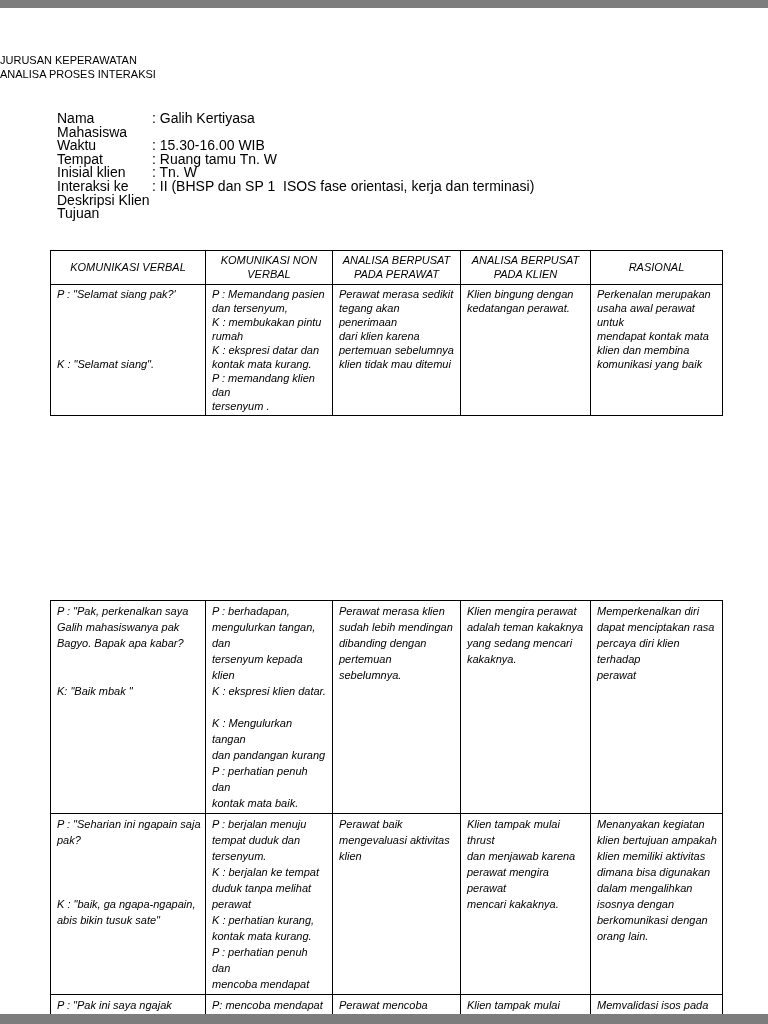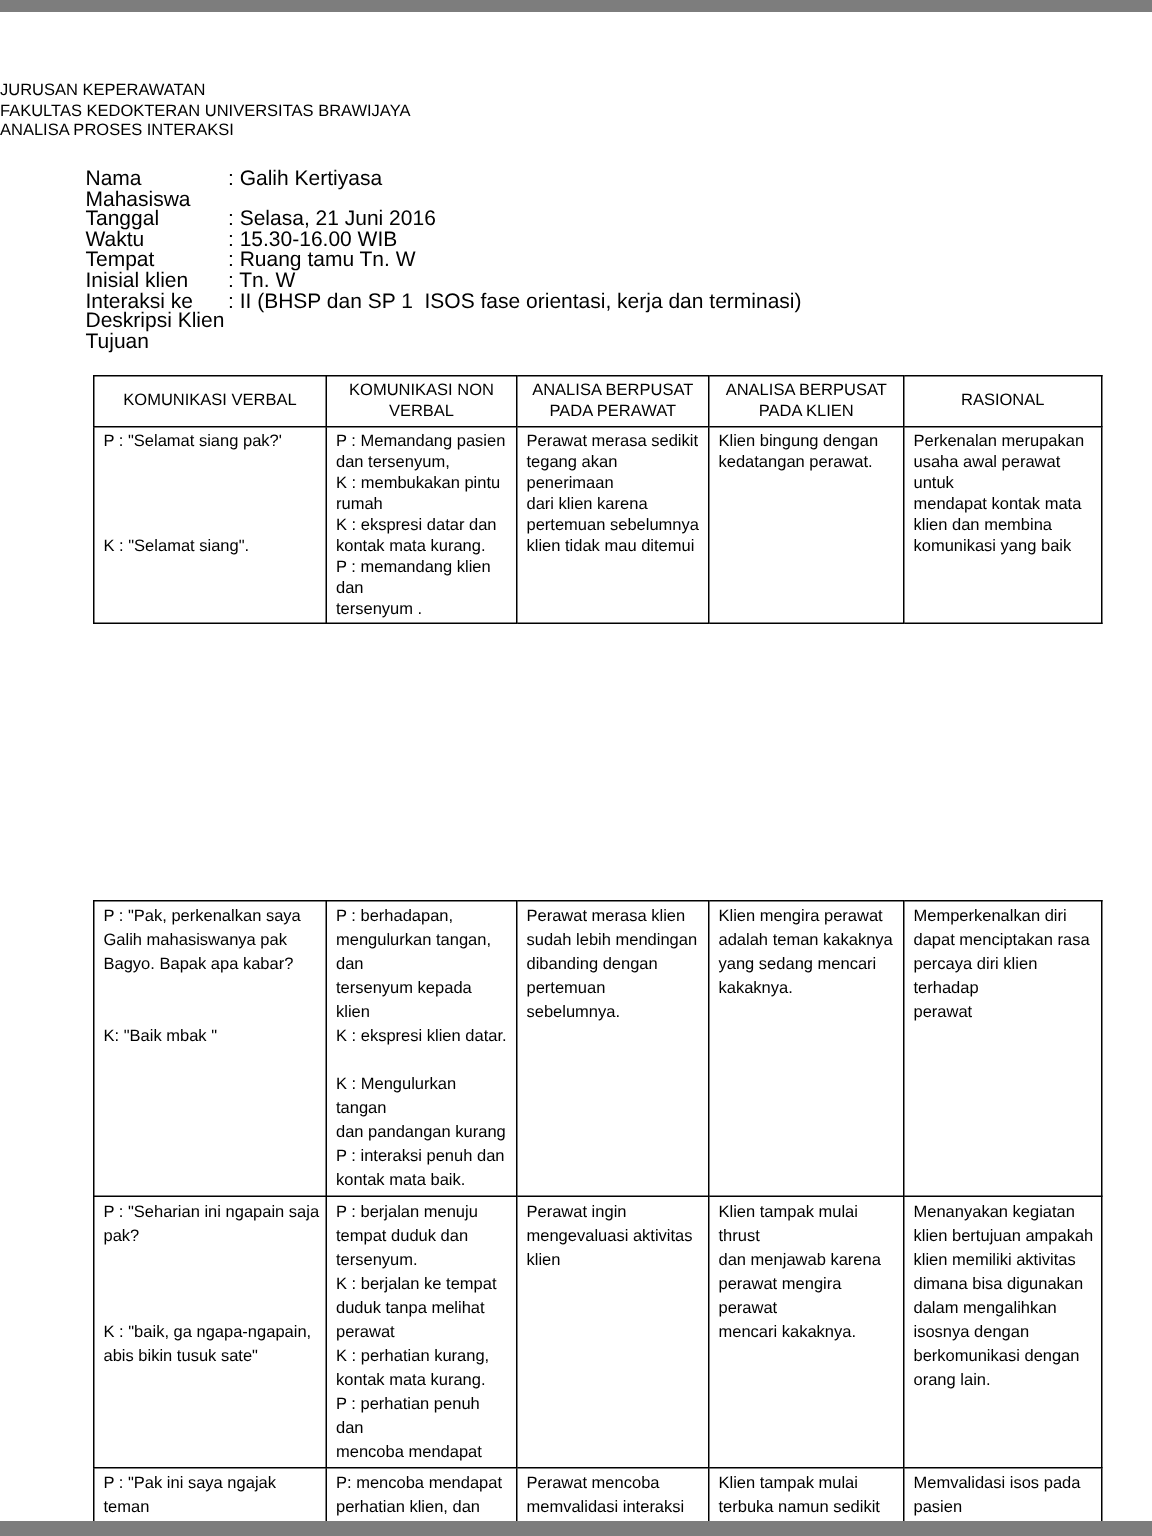--- a/index.html
+++ b/index.html
@@ -40,24 +40,25 @@
     right: 40px;
     font-size: 14px;
     line-height: 13.6px;
   }
   .meta-row { display: flex; }
   .meta-label { flex: 0 0 95px; }
   .meta-value { white-space: pre-wrap; text-align: center; }
 
   table.apt {
     position: absolute;
-    left: 62px;
+    left: 50px;
     width: 672px;
     border-collapse: collapse;
     table-layout: fixed;
+    font-style: italic;
   }
   table.apt th, table.apt td {
     border: 1px solid #000;
     font-size: 11px;
     font-weight: normal;
   }
   table.apt th {
     text-align: center;
     vertical-align: middle;
     height: 24px;
@@ -76,32 +77,27 @@
   .t2 td { line-height: 16px; }
 </style>
 </head>
 <body>
 
 <div class="viewport">
   <div class="page">
 
     <div class="doc-header">
       <div>JURUSAN KEPERAWATAN</div>
-      <div>FAKULTAS KEDOKTERAN UNIVERSITAS BRAWIJAYA</div>
       <div>ANALISA PROSES INTERAKSI</div>
     </div>
 
     <div class="meta">
       <div class="meta-row">
         <span class="meta-label">Nama Mahasiswa</span>
         <span class="meta-value">: Galih Kertiyasa</span>
-      </div>
-      <div class="meta-row">
-        <span class="meta-label">Tanggal</span>
-        <span class="meta-value">: Selasa, 21 Juni 2016</span>
       </div>
       <div class="meta-row">
         <span class="meta-label">Waktu</span>
         <span class="meta-value">: 15.30-16.00 WIB</span>
       </div>
       <div class="meta-row">
         <span class="meta-label">Tempat</span>
         <span class="meta-value">: Ruang tamu Tn. W</span>
       </div>
       <div class="meta-row">
@@ -183,21 +179,21 @@
 
 
 K: "Baik mbak "</td>
           <td>P : berhadapan,
 mengulurkan tangan, dan
 tersenyum kepada klien
 K : ekspresi klien datar.
 
 K : Mengulurkan tangan
 dan pandangan kurang
-P : interaksi penuh dan
+P : perhatian penuh dan
 kontak mata baik.</td>
           <td>Perawat merasa klien
 sudah lebih mendingan
 dibanding dengan
 pertemuan sebelumnya.</td>
           <td>Klien mengira perawat
 adalah teman kakaknya
 yang sedang mencari
 kakaknya.</td>
           <td>Memperkenalkan diri
@@ -216,21 +212,21 @@
           <td>P : berjalan menuju
 tempat duduk dan
 tersenyum.
 K : berjalan ke tempat
 duduk tanpa melihat
 perawat
 K : perhatian kurang,
 kontak mata kurang.
 P : perhatian penuh dan
 mencoba mendapat</td>
-          <td>Perawat ingin
+          <td>Perawat baik
 mengevaluasi aktivitas
 klien</td>
           <td>Klien tampak mulai thrust
 dan menjawab karena
 perawat mengira perawat
 mencari kakaknya.</td>
           <td>Menanyakan kegiatan
 klien bertujuan ampakah
 klien memiliki aktivitas
 dimana bisa digunakan

